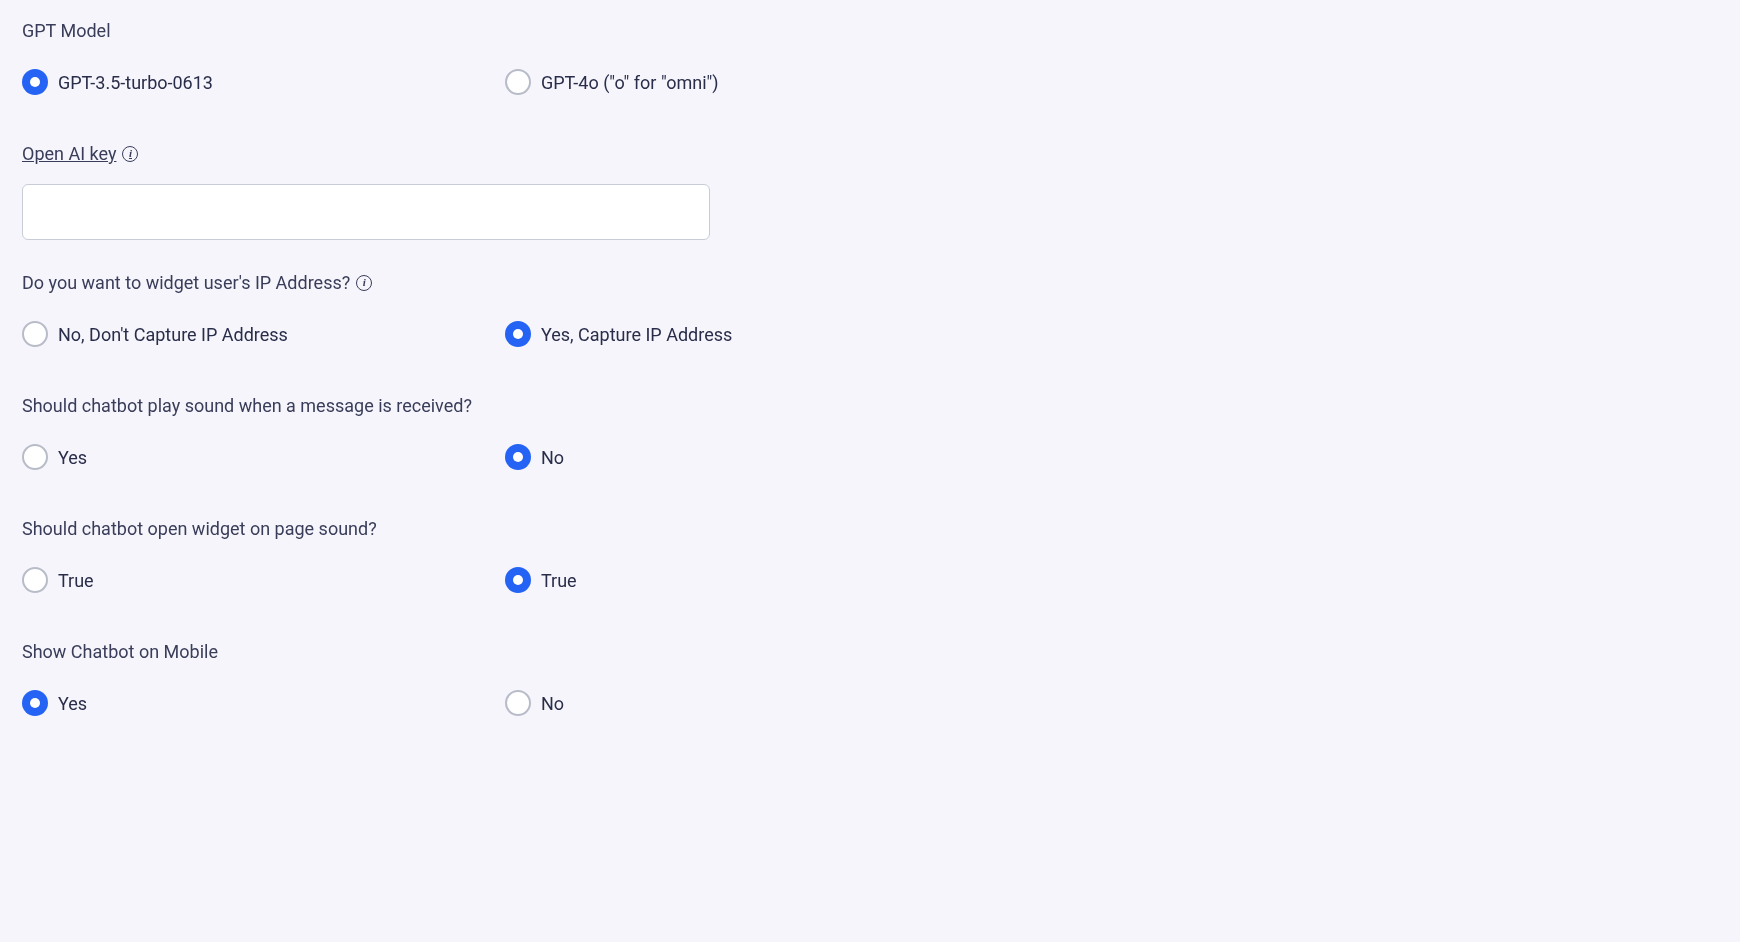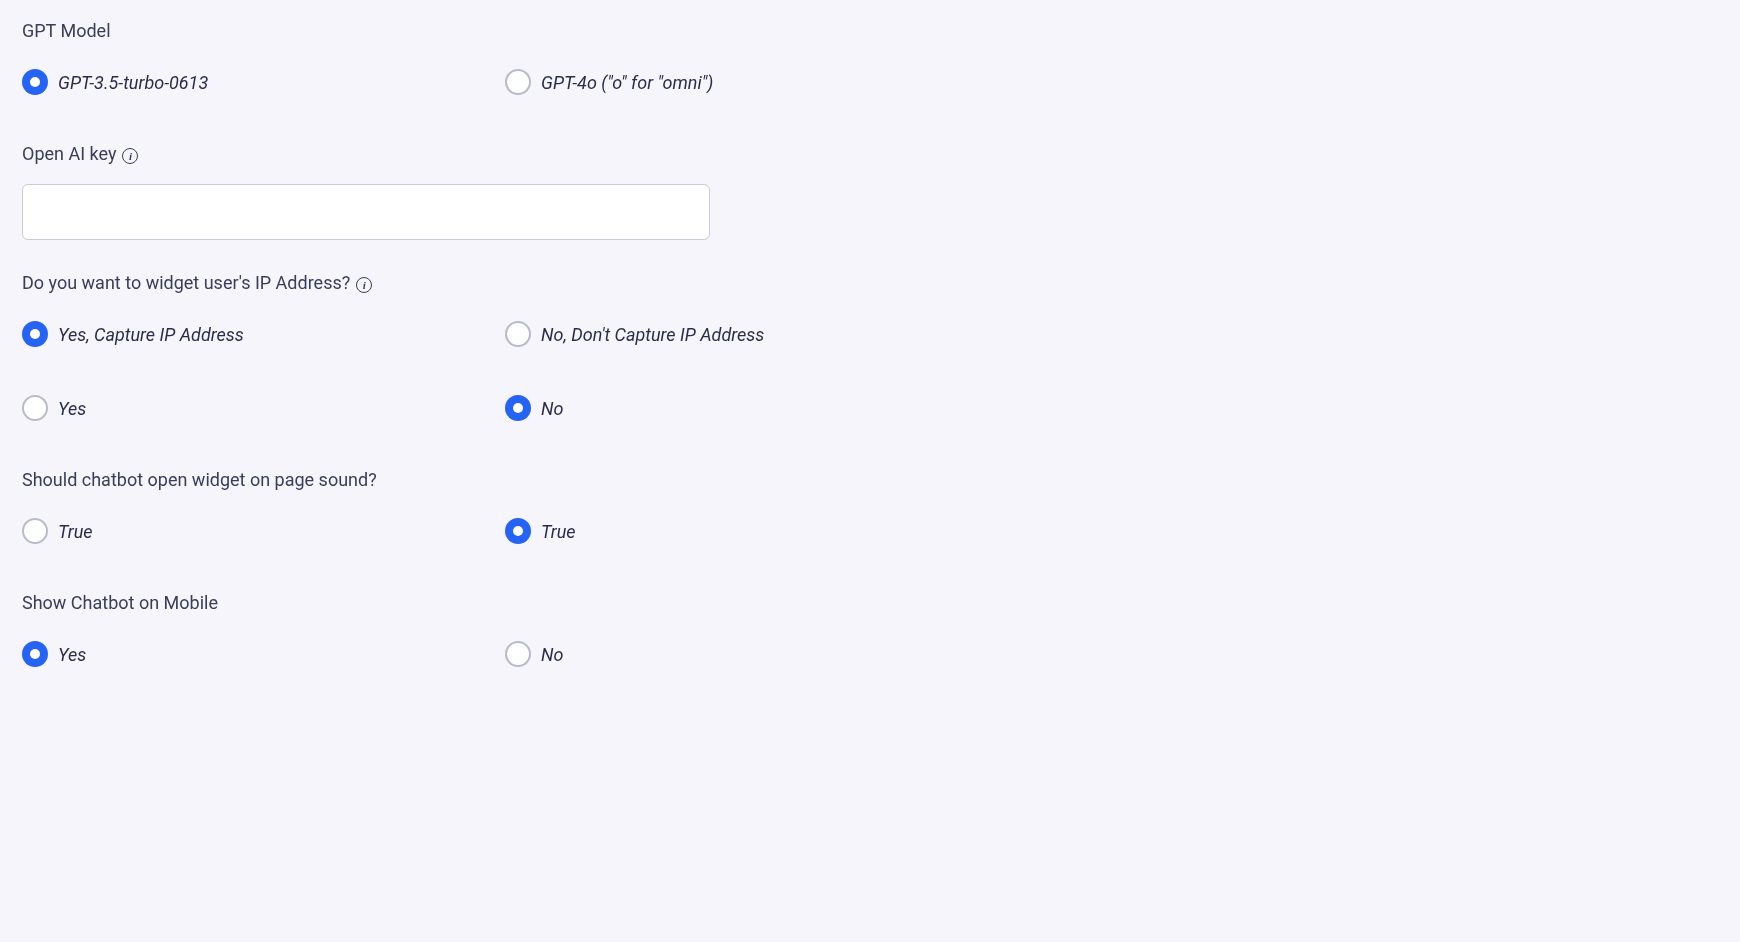--- a/index.html
+++ b/index.html
@@ -15,34 +15,33 @@
       font-size: 18px;
     }
     .field-group {
       margin-bottom: 48px;
     }
     .field-label {
       color: #3a3d5a;
       font-size: 18px;
       margin-bottom: 28px;
       display: flex;
-      align-items: flex-end;
+      align-items: center;
       gap: 6px;
     }
     .radio-row {
       display: flex;
       gap: 0;
     }
     .radio-option {
       display: flex;
       align-items: center;
       gap: 10px;
       cursor: pointer;
       min-width: 483px;
-      font-style: italic;
     }
     .radio-option:last-child {
       min-width: auto;
     }
     .radio-circle {
       width: 26px;
       height: 26px;
       border-radius: 50%;
       border: 2px solid #b8bcc9;
       display: flex;
@@ -90,20 +89,21 @@
       font-style: italic;
       font-family: Georgia, serif;
       color: #3a3d5a;
       line-height: 1;
     }
     .input-wrap {
       margin-bottom: 32px;
     }
     .label-input {
       margin-bottom: 20px;
+      text-decoration: underline;
     }
   </style>
 </head>
 <body>
 
 <div class="field-group">
   <div class="field-label">
     <span>GPT Model</span>
   </div>
   <div class="radio-row">
@@ -126,31 +126,34 @@
   <input type="text" class="text-input" value="" style="">
 </div>
 
 <div class="field-group">
   <div class="field-label">
     <span>Do you want to widget user's IP Address?</span>
     <span class="info-icon">i</span>
   </div>
   <div class="radio-row">
     <label class="radio-option">
+      <span class="radio-circle"></span>
+      <span class="radio-text">No, Don't Capture IP Address</span>
+    </label>
+    <label class="radio-option">
       <span class="radio-circle selected"></span>
       <span class="radio-text">Yes, Capture IP Address</span>
-    </label>
-    <label class="radio-option">
-      <span class="radio-circle"></span>
-      <span class="radio-text">No, Don't Capture IP Address</span>
     </label>
   </div>
 </div>
 
 <div class="field-group">
+  <div class="field-label">
+    <span>Should chatbot play sound when a message is received?</span>
+  </div>
   <div class="radio-row">
     <label class="radio-option">
       <span class="radio-circle"></span>
       <span class="radio-text">Yes</span>
     </label>
     <label class="radio-option">
       <span class="radio-circle selected"></span>
       <span class="radio-text">No</span>
     </label>
   </div>

